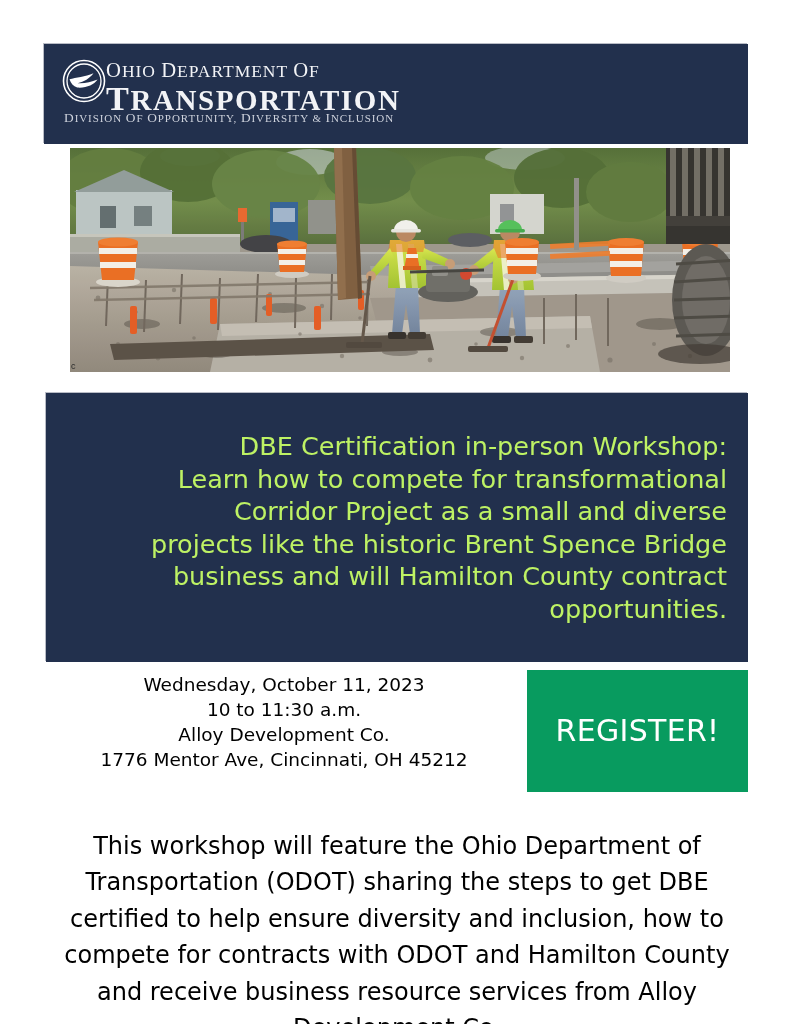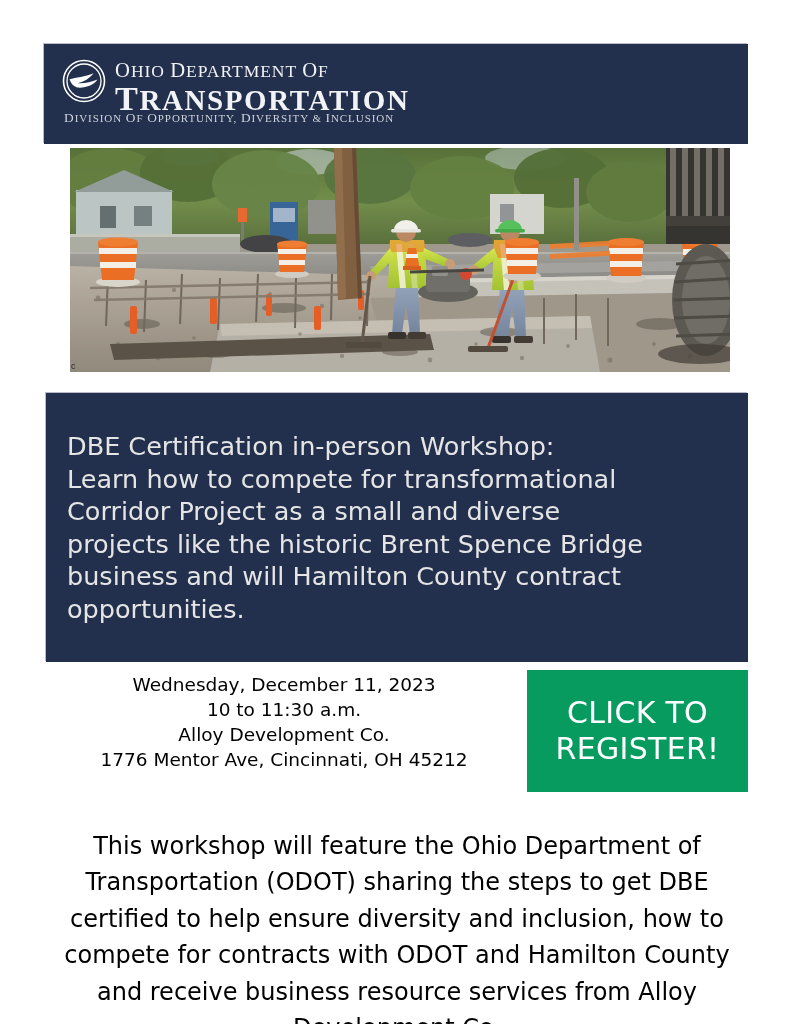--- a/index.html
+++ b/index.html
@@ -40,21 +40,20 @@
 
   .logo-mark {
     width: 44px;
     height: 44px;
     flex: 0 0 44px;
     position: relative;
     margin-top: 1px;
   }
 
   .logo-wordmark {
-    margin-left: 9px;
     padding-top: 2px;
   }
 
   .wm-line1, .wm-line2 {
     font-family: "Liberation Serif", serif;
     color: #f2f3f6;
     letter-spacing: 0.055em;
     line-height: 1.0;
     white-space: nowrap;
   }
@@ -107,22 +106,22 @@
     width: 702px;
     height: 269px;
     background: #22304d;
     box-shadow: -1px -1px 0 0 #b9bcc6;
     display: flex;
     align-items: center;
     justify-content: center;
   }
   .title-text {
     width: 660px;
-    text-align: left;
-    color: #e5e5e5;
+    text-align: right;
+    color: #bef264;
     font-family: "DejaVu Sans", sans-serif;
     font-size: 25.5px;
     line-height: 1.275;
     font-weight: 400;
   }
 
   
   .details {
     position: absolute;
     left: 58px;
@@ -491,28 +490,27 @@
       <div>DBE Certification in-person Workshop:</div>
       <div>Learn how to compete for transformational</div>
       <div>Corridor Project as a small and diverse</div>
       <div>projects like the historic Brent Spence Bridge</div>
       <div>business and will Hamilton County contract</div>
       <div>opportunities.</div>
     </div>
   </div>
 
   <div class="details">
-    <div>Wednesday,  December 11, 2023</div>
+    <div>Wednesday,  October 11, 2023</div>
     <div>10 to 11:30 a.m.</div>
     <div>Alloy Development Co.</div>
     <div>1776 Mentor Ave, Cincinnati, OH 45212</div>
   </div>
 
   <div class="cta">
     <div class="cta-label">
-      <div>CLICK TO</div>
       <div>REGISTER!</div>
     </div>
   </div>
 
   <div class="footer-para">This workshop will feature the Ohio Department of Transportation (ODOT) sharing the steps to get DBE certified to help ensure diversity and inclusion, how to compete for contracts with ODOT and Hamilton County and receive business resource services from Alloy Development Co.</div>
 
 </div>
 
 </body></html>

